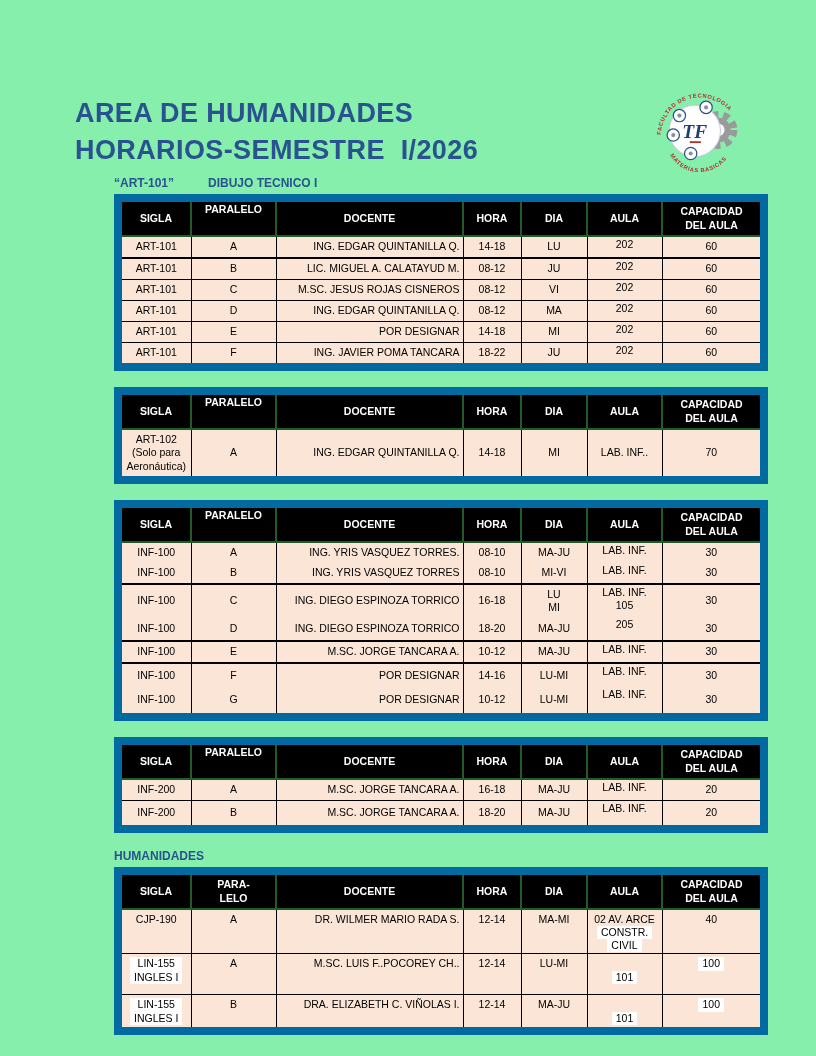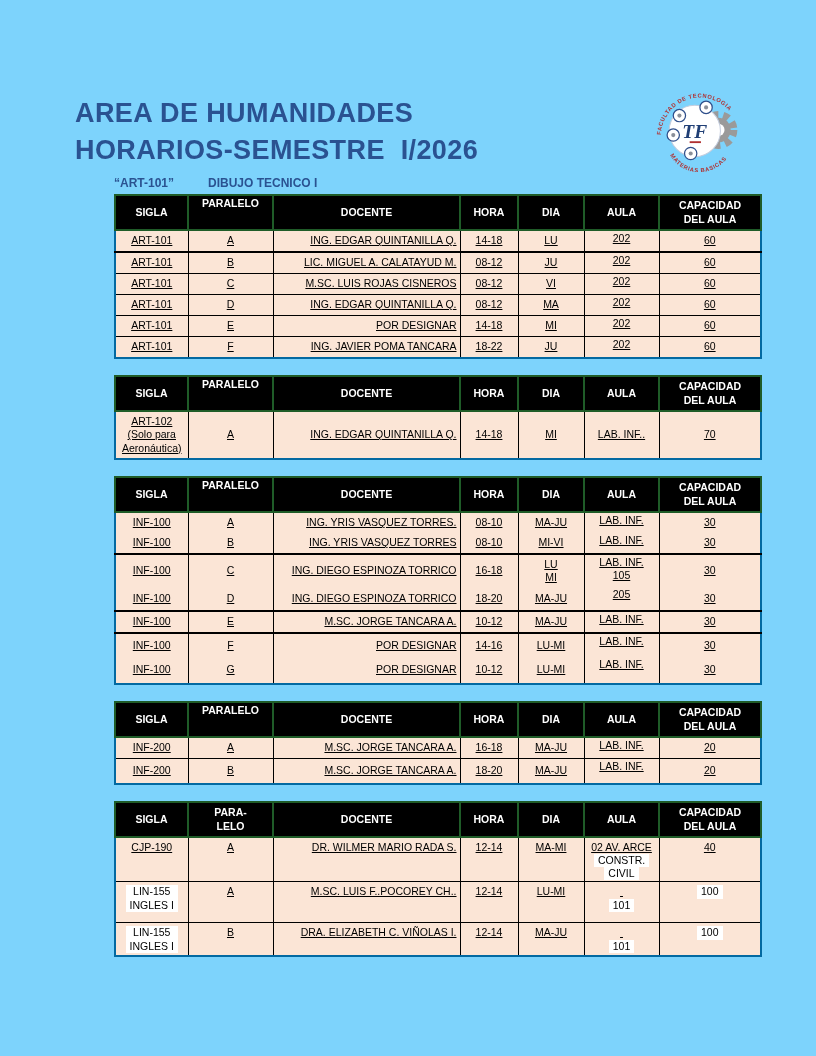--- a/index.html
+++ b/index.html
@@ -1,35 +1,35 @@
 <!DOCTYPE html>
 <html><head>
 <meta charset="utf-8">
 <style>
   html,body{margin:0;padding:0;background:#e8e8e8;}
   .page{
-    position:relative;width:816px;height:1056px;margin:0 auto;background:#7dd3fc;
+    position:relative;width:816px;height:1056px;margin:0 auto;background:#86efac;
     font-family:"Liberation Sans",sans-serif;overflow:hidden;color:#000;
   }
   
   .title-block{position:absolute;left:75px;top:95px;}
   .title-line{
     font-size:27px;font-weight:bold;color:#2a5291;letter-spacing:0.4px;
     line-height:37px;white-space:pre;
   }
   
   .logo{position:absolute;left:650px;top:92px;width:106px;height:80px;}
   
   .content{position:absolute;left:85px;top:176px;width:646px;}
   .section{margin-bottom:16px;padding-left:29px;}
   .sec-head{font-size:12px;font-weight:bold;color:#2a5291;margin-bottom:4px;line-height:14px;}
   .sec-code{display:inline-block;min-width:94px;}
   .sec-code:empty{display:none;}
   
-  table.sched{border-collapse:collapse;table-layout:fixed;width:646px;border:2px solid #0369a1;text-decoration:underline;}
+  table.sched{border-collapse:collapse;table-layout:fixed;width:646px;border:8px solid #0369a1;}
   table.sched thead th{
     background:#000;color:#fff;font-size:10.5px;font-weight:bold;text-align:center;
     vertical-align:middle;border:2px solid #1f5c28;height:31px;line-height:1.25;
     white-space:pre-line;padding:1px 2px;
   }
   table.sched thead th:nth-child(2){vertical-align:top;}
   #t4 thead th:nth-child(2){vertical-align:middle;}
   table.sched tbody td{
     background:#fbe5d6;border:1px solid #000;font-size:10.5px;text-align:center;
     vertical-align:middle;padding:1px 3px;height:18px;line-height:1.25;white-space:pre-line;
@@ -148,21 +148,21 @@
               <td>B</td>
               <td>LIC. MIGUEL A. CALATAYUD M.</td>
               <td>08-12</td>
               <td>JU</td>
               <td>202</td>
               <td>60</td>
             </tr>
             <tr>
               <td>ART-101</td>
               <td>C</td>
-              <td>M.SC.  LUIS ROJAS CISNEROS</td>
+              <td>M.SC.  JESUS ROJAS CISNEROS</td>
               <td>08-12</td>
               <td>VI</td>
               <td>202</td>
               <td>60</td>
             </tr>
             <tr>
               <td>ART-101</td>
               <td>D</td>
               <td>ING. EDGAR QUINTANILLA Q.</td>
               <td>08-12</td>
@@ -364,20 +364,23 @@
               <td>18-20</td>
               <td>MA-JU</td>
               <td>LAB. INF.</td>
               <td>20</td>
             </tr>
           </tbody>
       </table>
     </section>
 
     <section class="section">
+      <div class="sec-head">
+        <span class="sec-title">HUMANIDADES</span>
+      </div>
       <table id="t4" class="sched">
         <colgroup>
             <col style="width:73px">
             <col style="width:85px">
             <col style="width:187px">
             <col style="width:58px">
             <col style="width:66px">
             <col style="width:75px">
             <col style="width:102px">
           </colgroup>

